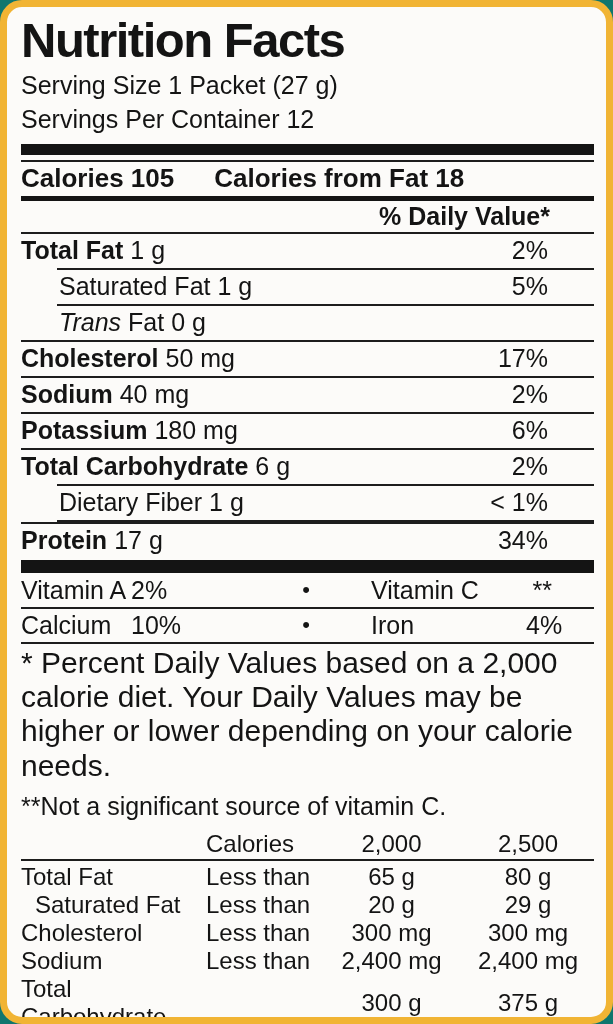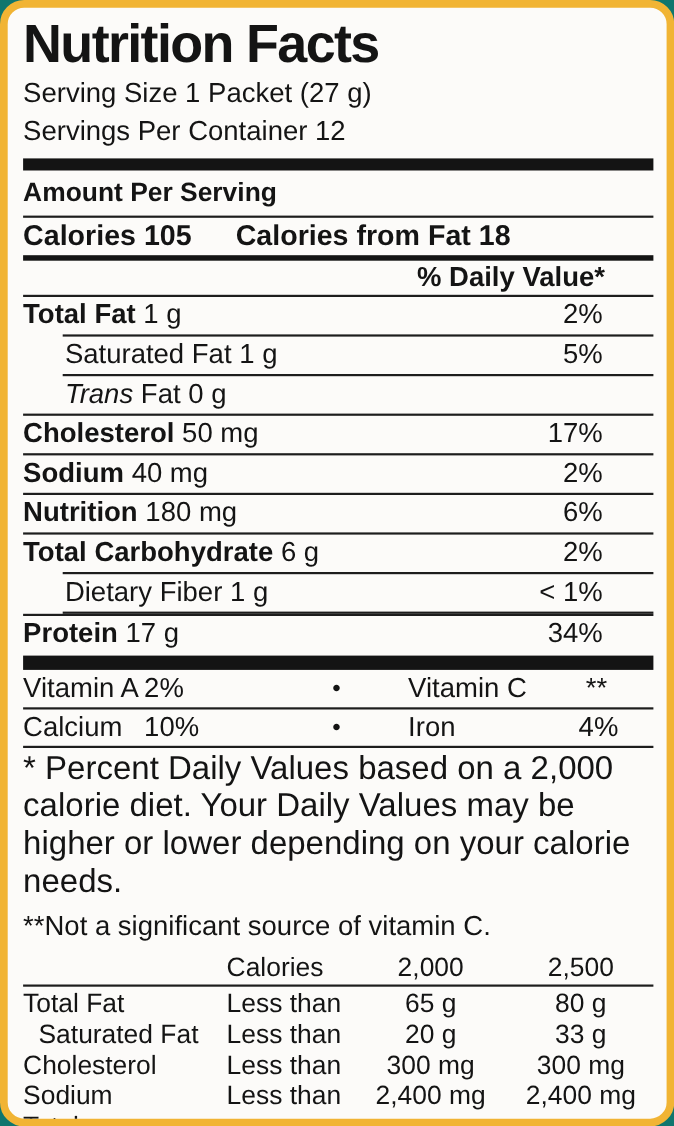--- a/index.html
+++ b/index.html
@@ -74,21 +74,20 @@
 
 <div class="page">
   <div class="label">
 
     <div class="title">Nutrition Facts</div>
     <div class="serv">Serving Size 1 Packet (27 g)</div>
     <div class="serv">Servings Per Container 12</div>
 
     <div class="bar-thick"></div>
 
-    <div class="aps">Amount Per Serving</div>
     <div class="rule"></div>
 
     <div class="cal-row">
       <span>
         <span>Calories</span>
         <span>105</span>
       </span>
       <span class="right">
         <span>Calories from Fat</span>
         <span>18</span>
@@ -129,21 +128,21 @@
     <div class="rule"></div>
 
     <div class="n-row">
       <span class="b">Sodium</span>
       <span class="amt">40 mg</span>
       <span class="dv">2%</span>
     </div>
     <div class="rule"></div>
 
     <div class="n-row">
-      <span class="b">Nutrition</span>
+      <span class="b">Potassium</span>
       <span class="amt">180 mg</span>
       <span class="dv">6%</span>
     </div>
     <div class="rule"></div>
 
     <div class="n-row">
       <span class="b">Total Carbohydrate</span>
       <span class="amt">6 g</span>
       <span class="dv">2%</span>
     </div>
@@ -199,21 +198,21 @@
       <div class="ref-row">
         <span>Total Fat</span>
         <span>Less than</span>
         <span class="c3">65 g</span>
         <span class="c4">80 g</span>
       </div>
       <div class="ref-row">
         <span class="ind2">Saturated Fat</span>
         <span>Less than</span>
         <span class="c3">20 g</span>
-        <span class="c4">33 g</span>
+        <span class="c4">29 g</span>
       </div>
       <div class="ref-row">
         <span>Cholesterol</span>
         <span>Less than</span>
         <span class="c3">300 mg</span>
         <span class="c4">300 mg</span>
       </div>
       <div class="ref-row">
         <span>Sodium</span>
         <span>Less than</span>

